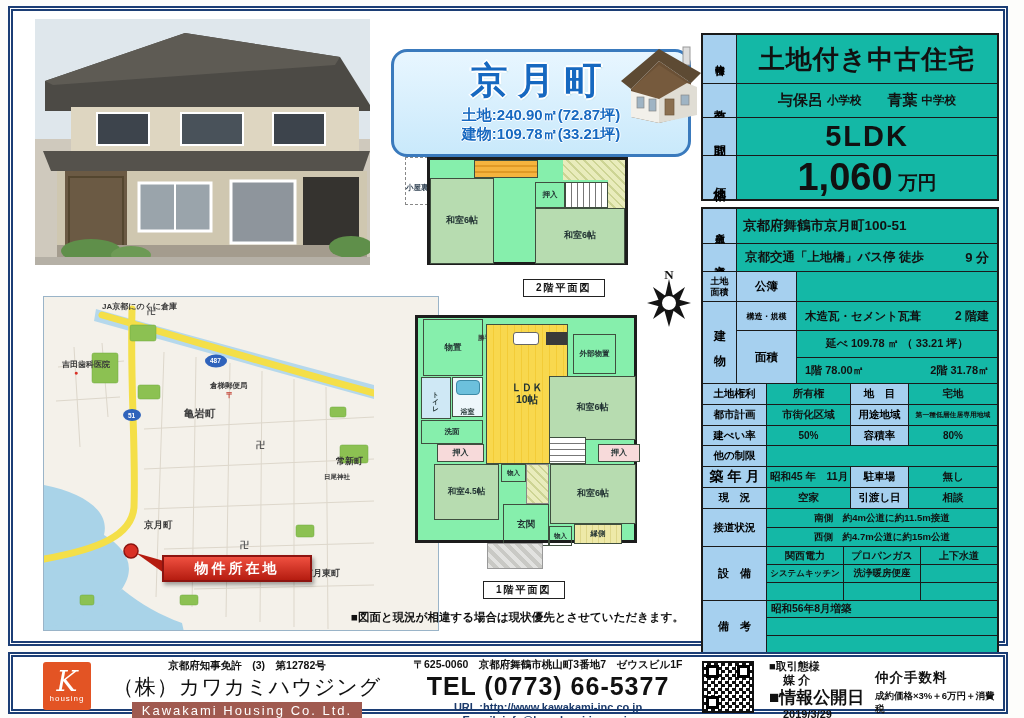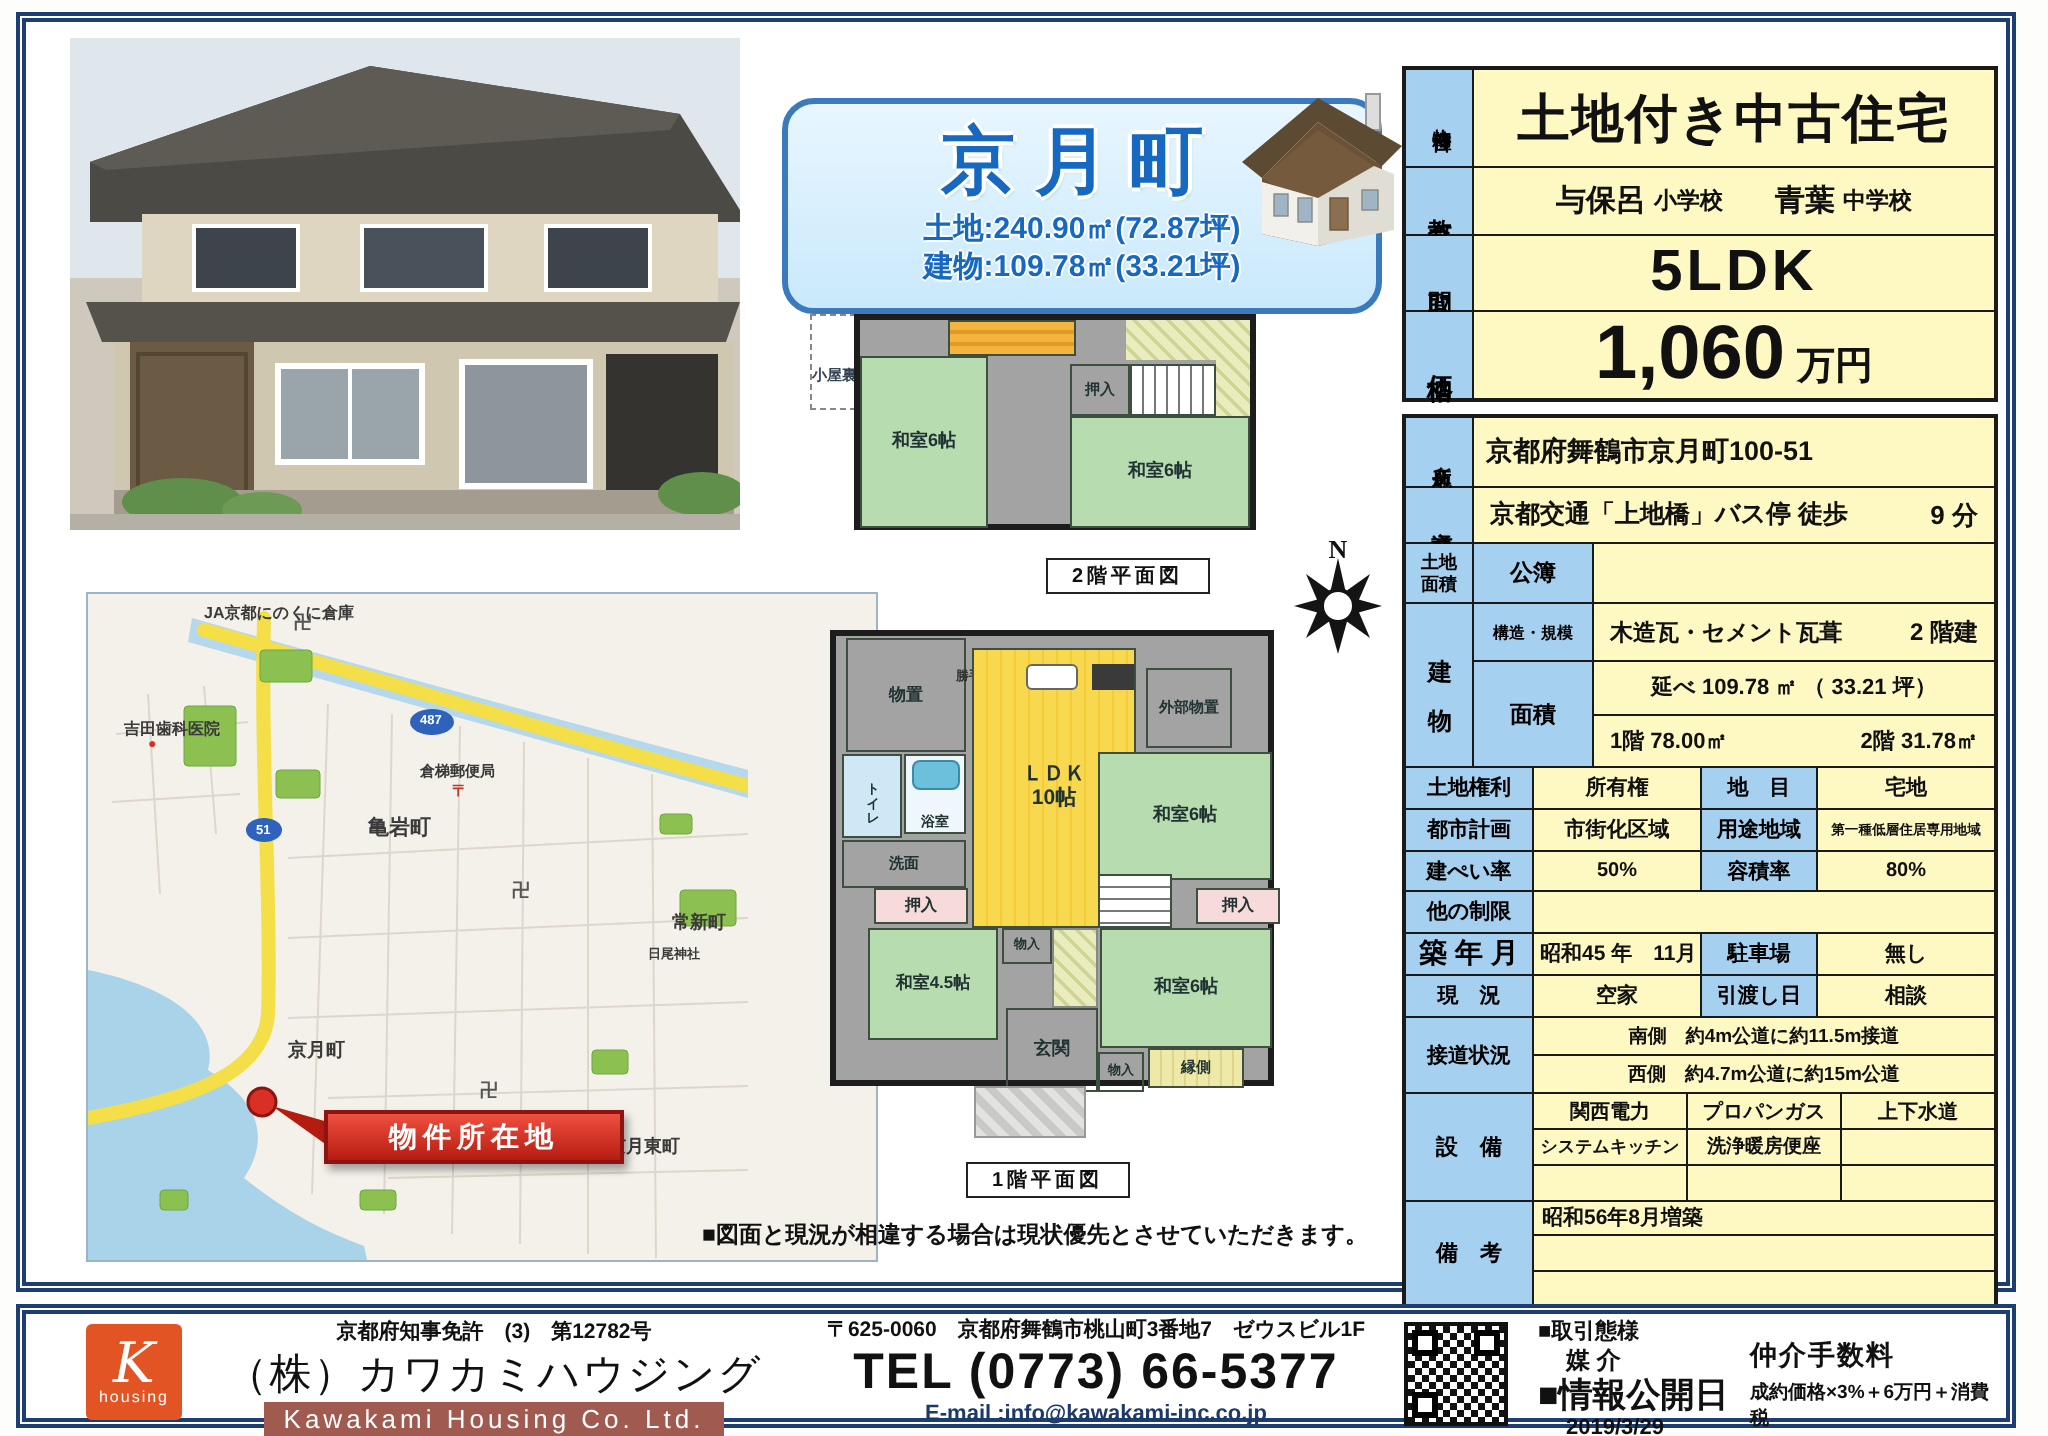--- a/index.html
+++ b/index.html
@@ -18,40 +18,40 @@
   .banner{position:absolute;left:378px;top:38px;width:300px;height:108px;
           background:linear-gradient(#e8f6ff,#c9e9fb);border:3px solid #3a7abd;border-radius:16px;
           text-align:center;padding-top:4px}
   .banner-title{font-size:37px;font-weight:bold;color:#1668c0;letter-spacing:10px;
      text-shadow:-2px 0 #fff,2px 0 #fff,0 -2px #fff,0 2px #fff,1px 1px 2px #9cc}
   .banner-line{font-size:15px;font-weight:bold;color:#1668c0;line-height:1.25;
      text-shadow:-1px 0 #fff,1px 0 #fff,0 -1px #fff,0 1px #fff}
 
   
   .plan{position:absolute}
-  .bld{position:absolute;border:3px solid #1d1d1d;background:#a3a3a3}
+  .bld{position:absolute;border:3px solid #1d1d1d;background:#86efac}
   .room{position:absolute;border:1px solid #3f4f3f;display:flex;align-items:center;justify-content:center;
         font-size:9px;font-weight:bold;color:#233;line-height:1.1;white-space:pre-line;text-align:center;overflow:visible}
   .green{background:#b7dcb0}
   .pink{background:#f7dada}
   .ldk{background:repeating-linear-gradient(90deg,#f8d84e 0 6px,#f3cc37 6px 7px)}
   .hatch{background:repeating-linear-gradient(45deg,#e9ecbc 0 4px,#cdd494 4px 6px)}
   .engawa{background:repeating-linear-gradient(90deg,#eee9a8 0 5px,#ddd68a 5px 6px)}
   .orange{background:repeating-linear-gradient(180deg,#f5b43e 0 4px,#e09a26 4px 6px)}
   .stairsH{background:repeating-linear-gradient(180deg,#fff 0 5px,#777 5px 6px)}
   .stairsV{background:repeating-linear-gradient(90deg,#fff 0 5px,#777 5px 6px)}
   .porch{background:repeating-linear-gradient(45deg,#e2e2e0 0 4px,#c9c9c5 4px 8px);border:1px solid #999}
   .caption{position:absolute;border:1.5px solid #222;background:#fff;font-size:10px;font-weight:bold;
            padding:1px 12px;letter-spacing:2px;white-space:nowrap}
   .plan-note{position:absolute;left:338px;top:599px;font-size:11.5px;font-weight:bold;color:#111}
   .attic-label{position:absolute;font-size:7.5px;font-weight:bold;color:#345;white-space:nowrap}
   .dashed-box{position:absolute;border:1px dashed #888;background:transparent}
 
   
-  .spec{position:absolute;left:688px;width:298px;border:2px solid #1a1a1a;background:#fef9c3}
+  .spec{position:absolute;left:688px;width:298px;border:2px solid #1a1a1a;background:#14b8a6}
   .r{display:flex;border-top:1px solid #1a1a1a}
   .r:first-child{border-top:none}
   .h{background:#a6d0ef;border-right:1px solid #1a1a1a;display:flex;align-items:center;justify-content:center;
      font-weight:bold;color:#000;text-align:center;flex:none}
   .vjp{writing-mode:vertical-rl;text-orientation:upright;letter-spacing:1px}
   .c{display:flex;align-items:center;flex:1;min-width:0}
   .center{justify-content:center;text-align:center}
   .between{justify-content:space-between;padding:0 8px}
   .fc{flex:1;display:flex;align-items:center;justify-content:center;font-weight:bold}
   .fc + .fc{border-left:1px solid #1a1a1a}
@@ -389,20 +389,21 @@
       <span class="logo-sub">housing</span>
     </div>
     <div class="abs" style="left:88px;top:2px;width:292px;text-align:center">
       <div style="font-size:10.5px;font-weight:bold">京都府知事免許　(3)　第12782号</div>
       <div style="font-size:21px;letter-spacing:1px">（株）カワカミハウジング</div>
       <div class="en-bar">Kawakami Housing Co. Ltd.</div>
     </div>
     <div class="abs" style="left:382px;top:1px;width:306px;text-align:center">
       <div style="font-size:10.5px;font-weight:bold">〒625-0060　京都府舞鶴市桃山町3番地7　ゼウスビル1F</div>
       <div style="font-size:25px;font-weight:bold;letter-spacing:1px">TEL (0773) 66-5377</div>
+      <div style="font-size:11px;font-weight:bold;color:#1b3a6b;line-height:1.15">URL :http://www.kawakami-inc.co.jp</div>
       <div style="font-size:11px;font-weight:bold;color:#1b3a6b;line-height:1.15">E-mail :info@kawakami-inc.co.jp</div>
     </div>
     <div class="qr">
       <div class="finder" style="left:2px;top:2px"></div>
       <div class="finder" style="right:2px;top:2px"></div>
       <div class="finder" style="left:2px;bottom:2px"></div>
     </div>
     <div class="abs" style="left:756px;top:3px;line-height:1.2">
       <div style="font-size:11px;font-weight:bold">■取引態様</div>
       <div style="font-size:12px;font-weight:bold;padding-left:14px">媒 介</div>

